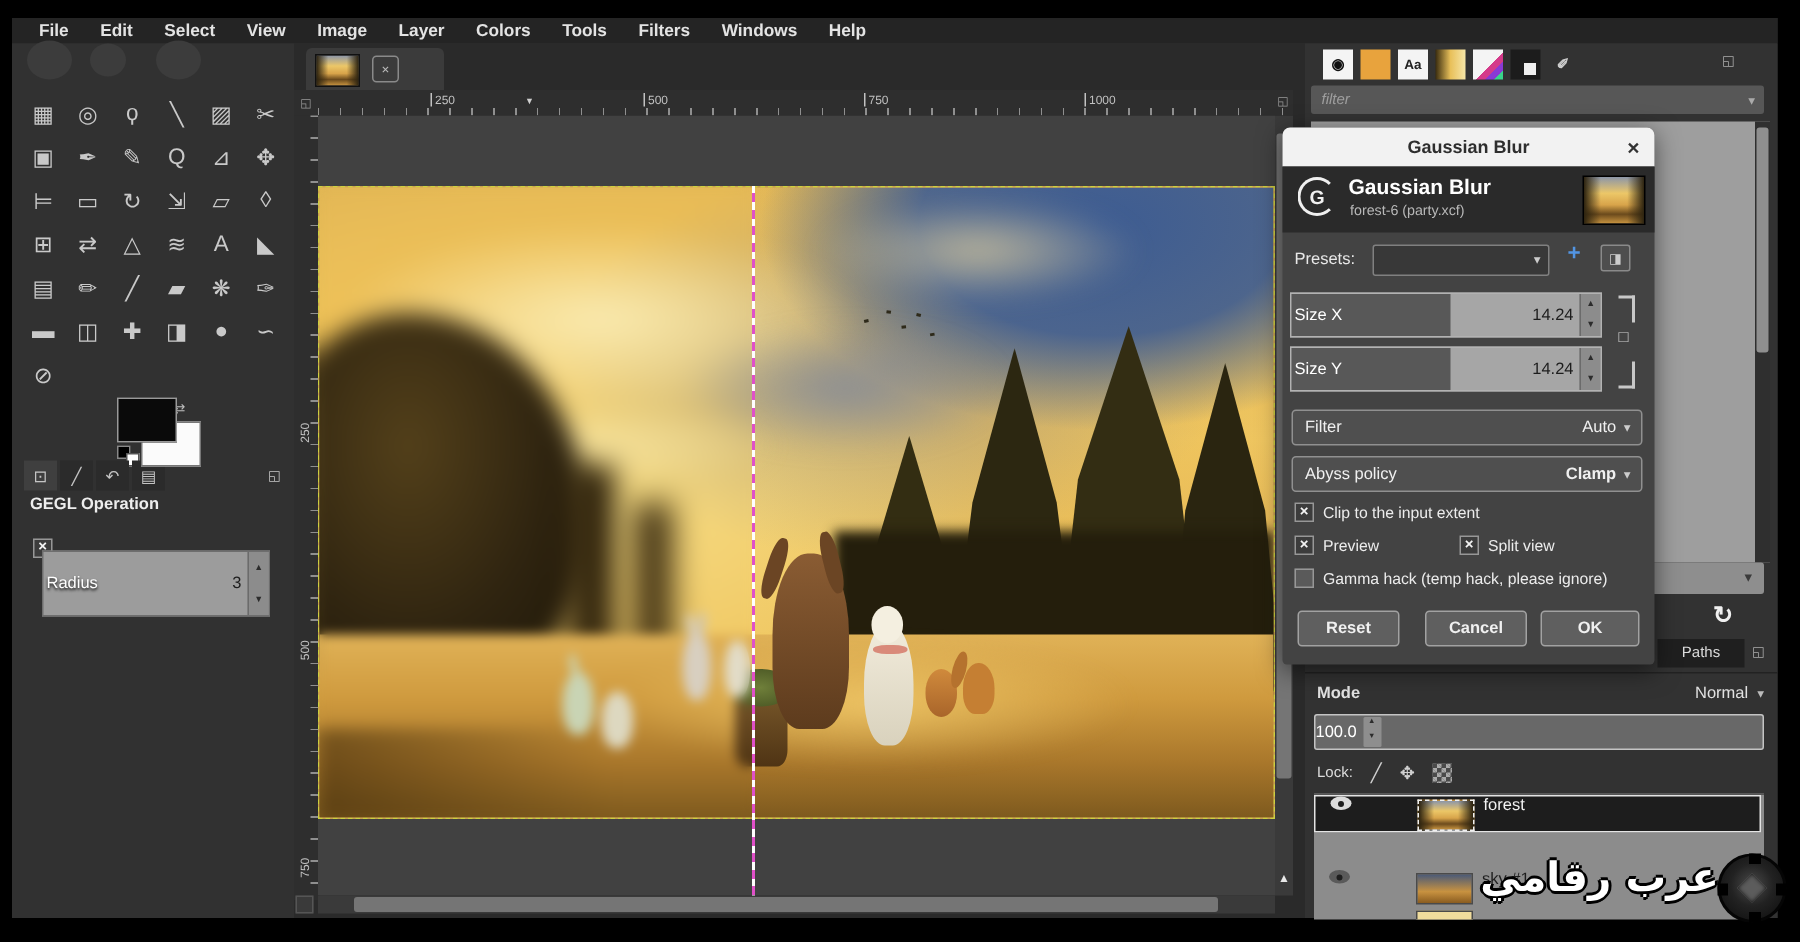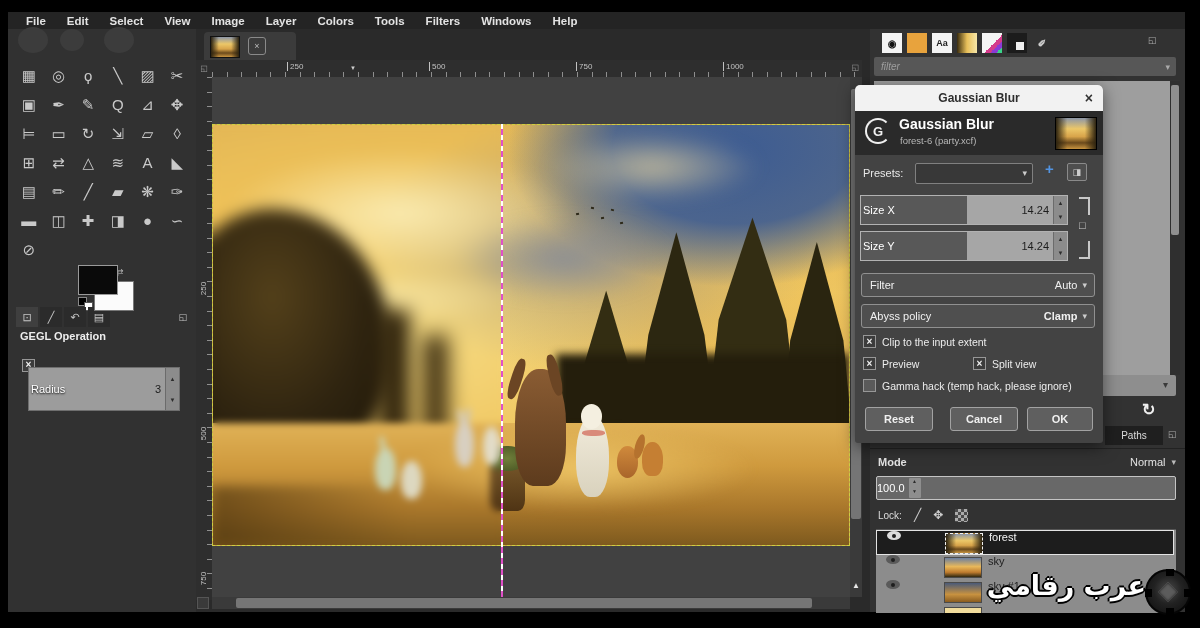--- a/index.html
+++ b/index.html
@@ -332,25 +332,20 @@
       <span style="font-size:12px;color:#d0d0d0;">╱</span>
       <span style="font-size:12px;color:#d0d0d0;">✥</span>
       <span class="checker"></span>
     </div>
     <div class="abs" style="left:6px;top:500px;width:300px;height:83px;background:#8c8c8c;border-top:1px solid #555;overflow:hidden;">
       <div class="lrow" style="top:0;background:#1d1d1d;border:1px solid #e4e4e4;box-sizing:border-box;">
         <span class="eye" style="margin-left:10px;"></span>
         <span class="lthumb mini-landscape" style="border:1px dashed #f0f0f0;"></span>
         <span style="position:absolute;left:112px;font-size:11px;color:#f2f2f2;">forest</span>
       </div>
-      <div class="lrow" style="top:25px;">
-        <span class="eye dim" style="margin-left:10px;"></span>
-        <span class="lthumb mini-sky"></span>
-        <span style="position:absolute;left:112px;font-size:11px;color:#1e1e1e;">sky</span>
-      </div>
       <div class="lrow" style="top:50px;">
         <span class="eye dim" style="margin-left:10px;"></span>
         <span class="lthumb mini-sky1"></span>
         <span style="position:absolute;left:112px;font-size:11px;color:#1e1e1e;">sky #1</span>
       </div>
       <div class="lrow" style="top:75px;">
 
         <span class="lthumb" style="background:#f0dc9c;"></span>
         <span style="position:absolute;left:112px;font-size:11px;color:#1e1e1e;"></span>
       </div>

